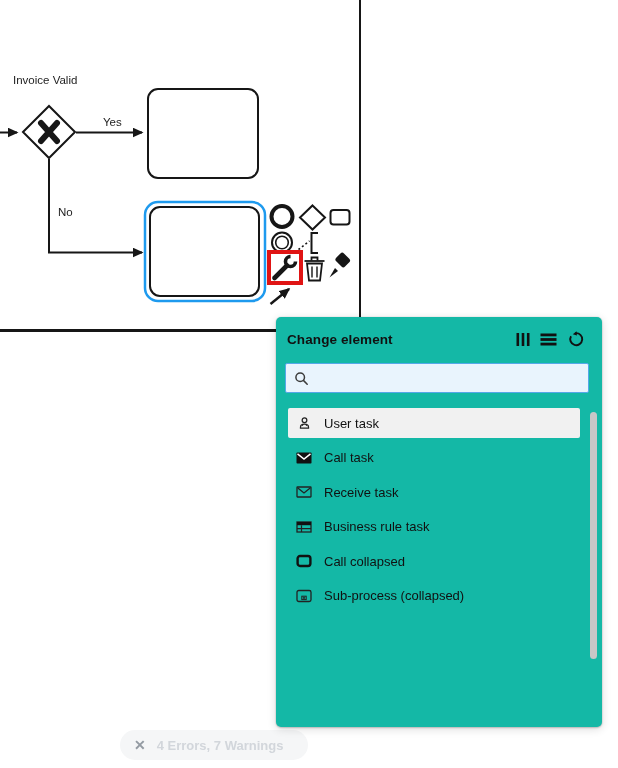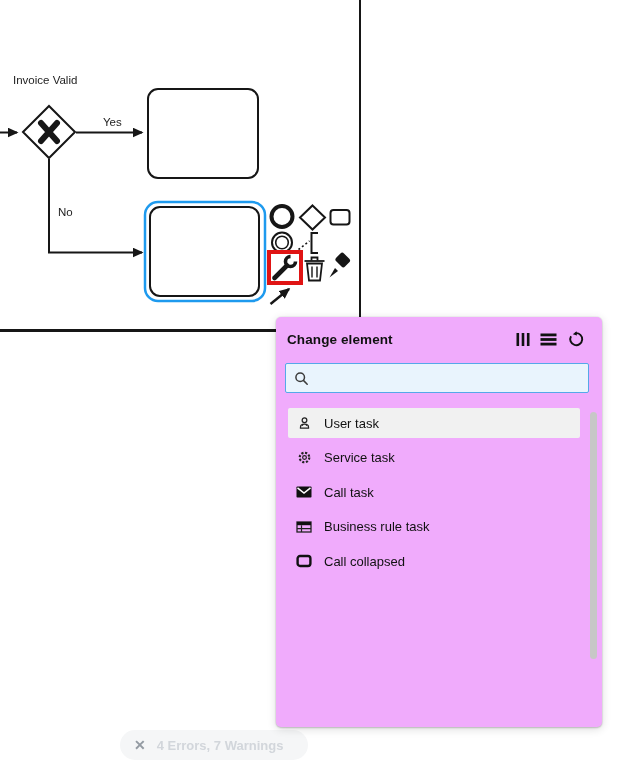--- a/index.html
+++ b/index.html
@@ -5,21 +5,21 @@
   * { margin:0; padding:0; box-sizing:border-box; }
   html,body { width:618px; height:768px; background:#fff; overflow:hidden;
               font-family:"Liberation Sans", sans-serif; }
   #stage { position:relative; width:618px; height:768px; background:#fff; }
 
   
   #diagram { position:absolute; left:0; top:0; z-index:1; }
 
   
   .popup { position:absolute; left:276px; top:317px; width:326px; height:410px;
-           background:#f0abfc; border-radius:5px; z-index:10;
+           background:#14b8a6; border-radius:5px; z-index:10;
            box-shadow:0 1px 2px rgba(0,0,0,.18), 0 2px 10px rgba(0,0,0,.14), 0 0 0 1px rgba(0,0,0,.03); }
   .popup-header { display:flex; align-items:center; padding:14px 18px 0 11px; }
   .popup-title { flex:1; font-size:13.5px; font-weight:bold; color:#111; letter-spacing:.1px; }
   .hdr-icons { display:flex; align-items:center; gap:10px; }
   .hdr-icons svg { display:block; cursor:pointer; }
 
   .search-box { margin:16px 13px 0 9px; height:30px; border:1.5px solid #55a8e9;
                 background:#e9f4fd; border-radius:2px; display:flex; align-items:center;
                 padding:0 8px; gap:7px; }
   .search-box input { flex:1; border:none; outline:none; background:transparent;
@@ -143,40 +143,40 @@
         <span class="ic">
           <svg width="15" height="16" viewBox="0 0 16 16">
             <circle cx="8" cy="5" r="2.5" stroke="#222" stroke-width="1.3" fill="none"></circle>
             <path d="M3.7,13.5 V12.4 C3.7,10 5.8,9.1 8,9.1 C10.2,9.1 12.3,10 12.3,12.4 V13.5 Z" stroke="#222" stroke-width="1.3" fill="none"></path>
             <path d="M6,9.6 L6,11.2 M10,9.6 L10,11.2" stroke="#222" stroke-width="1"></path>
           </svg>
           </span>
         <span class="lbl">User task</span>
       </div>
 
-      <div class="menu-row">
-        <span class="ic">
-          <svg width="15" height="15" viewBox="0 0 16 16">
-            <circle cx="8" cy="8" r="2" stroke="#222" stroke-width="1.3" fill="none"></circle>
-            <circle cx="8" cy="8" r="5.1" stroke="#222" stroke-width="2.3" fill="none" stroke-dasharray="2.3 1.7"></circle>
-          </svg>
-          </span>
-        <span class="lbl">Service task</span>
-      </div>
 
       <div class="menu-row">
         <span class="ic">
           <svg width="16" height="14" viewBox="0 0 16 14">
             <rect x="0.5" y="1.5" width="15" height="11" rx="0.8" fill="#111"></rect>
             <path d="M1.5,2.8 L8,8 L14.5,2.8" stroke="#fff" stroke-width="1.5" fill="none"></path>
           </svg>
           </span>
         <span class="lbl">Call task</span>
       </div>
 
+      <div class="menu-row">
+        <span class="ic">
+          <svg width="16" height="14" viewBox="0 0 16 14">
+            <rect x="1" y="2" width="14" height="10" rx="0.5" stroke="#222" stroke-width="1.3" fill="none"></rect>
+            <path d="M1.8,3 L8,8 L14.2,3" stroke="#222" stroke-width="1.3" fill="none"></path>
+          </svg>
+          </span>
+        <span class="lbl">Receive task</span>
+      </div>
 
 
       <div class="menu-row">
         <span class="ic">
           <svg width="16" height="14" viewBox="0 0 16 14">
             <rect x="1" y="2" width="14" height="10" stroke="#222" stroke-width="1.3" fill="none"></rect>
             <rect x="1" y="2" width="14" height="3.2" fill="#111"></rect>
             <path d="M5.5,5.2 L5.5,12 M1,8.6 L15,8.6" stroke="#222" stroke-width="1.2"></path>
           </svg>
           </span>
@@ -186,20 +186,30 @@
 
       <div class="menu-row">
         <span class="ic">
           <svg width="16" height="14" viewBox="0 0 16 14">
             <rect x="1.6" y="2" width="12.8" height="10" rx="2.5" stroke="#111" stroke-width="2.4" fill="none"></rect>
           </svg>
           </span>
         <span class="lbl">Call collapsed</span>
       </div>
 
+      <div class="menu-row">
+        <span class="ic">
+          <svg width="16" height="14" viewBox="0 0 16 14">
+            <rect x="1" y="1.5" width="14" height="11" rx="1.8" stroke="#222" stroke-width="1.3" fill="none"></rect>
+            <rect x="5.8" y="7.2" width="4.4" height="3.4" stroke="#222" stroke-width="1" fill="none"></rect>
+            <path d="M6.8,8.9 L9.2,8.9 M8,7.8 L8,10" stroke="#222" stroke-width="1"></path>
+          </svg>
+          </span>
+        <span class="lbl">Sub-process (collapsed)</span>
+      </div>
 
     </div>
 
     <div class="scroll-thumb"></div>
   </div>
 
   <div class="toast">
     <span class="x">✕</span>
     <span class="t">4 Errors, 7 Warnings</span>
   </div>

